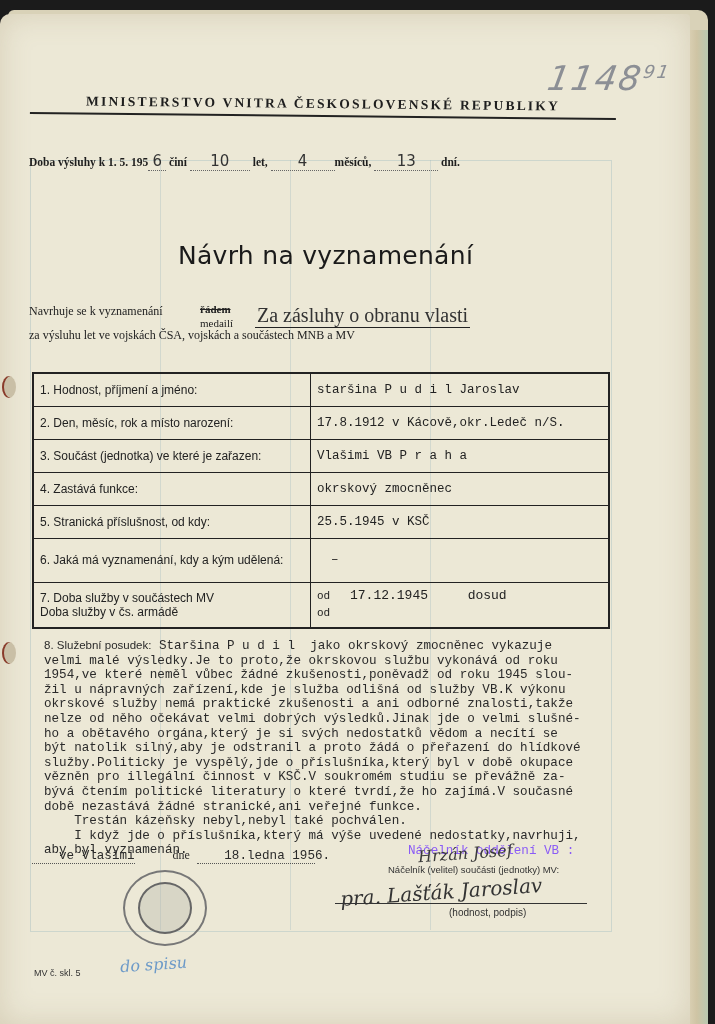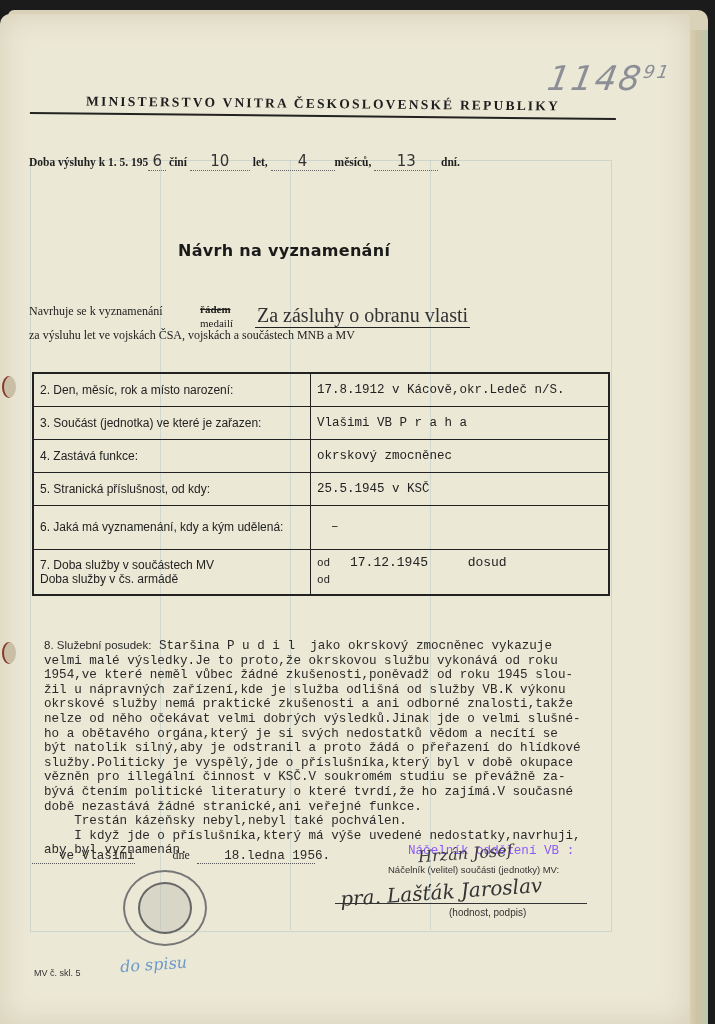--- a/index.html
+++ b/index.html
@@ -7,21 +7,21 @@
   .page-back{position:absolute;left:8px;top:10px;width:700px;height:1014px;background:#d9d2b8;border-radius:6px 10px 0 0;}
   .page-edge{position:absolute;left:680px;top:30px;width:28px;height:994px;background:linear-gradient(90deg,#e6ddc4,#cfc4a4 60%,#b9c8b0);}
   .page{position:absolute;left:0;top:14px;width:690px;height:1010px;background:#ece8d6;border-radius:10px 4px 0 0;box-shadow:inset 0 0 30px rgba(150,130,90,.25);}
   .ghost{position:absolute;left:30px;top:160px;width:580px;height:770px;border:1px solid rgba(150,180,190,.35);}
   .ghost-v{position:absolute;top:160px;width:0;height:770px;border-left:1px solid rgba(150,180,190,.3);}
   .archive-num{position:absolute;left:548px;top:58px;font-family:"DejaVu Sans",sans-serif;font-style:italic;font-size:34px;color:#8c8f95;letter-spacing:2px;transform:skew(-10deg);}
   .archive-num sup{font-size:18px;}
   .ministry{position:absolute;left:30px;top:96px;width:586px;border-bottom:2px solid #222;padding-bottom:3px;text-align:center;font-size:13.5px;letter-spacing:2.2px;color:#1e1e1e;font-weight:bold;transform:rotate(0.6deg);}
   .service{position:absolute;left:29px;top:152px;font-size:11.5px;color:#1e1e1e;font-weight:bold;white-space:nowrap;}
   .service .hand{font-family:"DejaVu Sans",sans-serif;font-weight:normal;font-size:15px;color:#333;display:inline-block;border-bottom:1px dotted #666;text-align:center;}
-  .title{position:absolute;left:178px;top:241px;font-family:"DejaVu Sans",sans-serif;font-weight:bold;font-size:16px;color:#1a1a1a;letter-spacing:.3px;}
+  .title{position:absolute;left:178px;top:241px;font-family:"DejaVu Sans",sans-serif;font-weight:normal;font-size:25px;color:#1a1a1a;letter-spacing:.3px;}
   .propose{position:absolute;left:29px;top:304px;font-size:12px;color:#222;}
   .medal-stack{position:absolute;left:200px;top:302px;font-size:11px;line-height:14px;color:#222;}
   .medal-stack .struck{text-decoration:line-through;font-weight:bold;}
   .medal-value{position:absolute;left:255px;top:304px;font-family:Liberation Serif, serif;font-size:20px;color:#333;border-bottom:1.5px solid #222;padding:0 2px;}
   .service-line{position:absolute;left:29px;top:328px;font-size:12px;color:#222;}
   table.form{position:absolute;left:32px;top:372px;width:578px;border-collapse:collapse;border:2.5px solid #222;}
   table.form td{border:1.5px solid #222;font-size:12.5px;color:#222;padding:0 6px;vertical-align:middle;}
   table.form td.label{width:264px;font-family:"Liberation Sans",sans-serif;font-size:12px;}
   table.form td.value{font-family:"Liberation Mono",monospace;font-size:12.5px;}
   .small-od{font-size:11px;display:block;line-height:17px;}
@@ -75,20 +75,24 @@
 <div class="propose">Navrhuje se k vyznamenání</div>
 <div class="medal-stack">
   <div class="struck">řádem</div>
   <div>medailí</div>
 </div>
 <div class="medal-value">Za zásluhy o obranu vlasti</div>
 <div class="service-line">za výsluhu let ve vojskách ČSA, vojskách a součástech MNB a MV</div>
 
 <table class="form">
   <tbody>
+      <tr style="height:33px">
+    <td class="label">1. Hodnost, příjmení a jméno:</td>
+    <td class="value">staršina  P u d i l  Jaroslav</td>
+  </tr>
   <tr style="height:33px">
     <td class="label">2. Den, měsíc, rok a místo narození:</td>
     <td class="value">17.8.1912 v Kácově,okr.Ledeč n/S.</td>
   </tr>
   <tr style="height:33px">
     <td class="label">3. Součást (jednotka) ve které je zařazen:</td>
     <td class="value">Vlašimi VB   P r a h a</td>
   </tr>
   <tr style="height:33px">
     <td class="label">4. Zastává funkce:</td>

